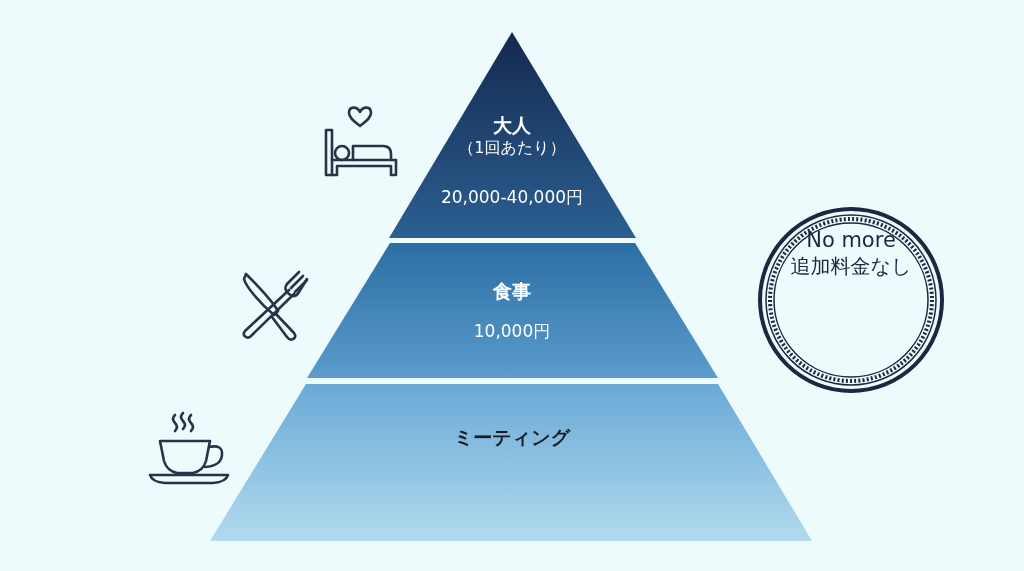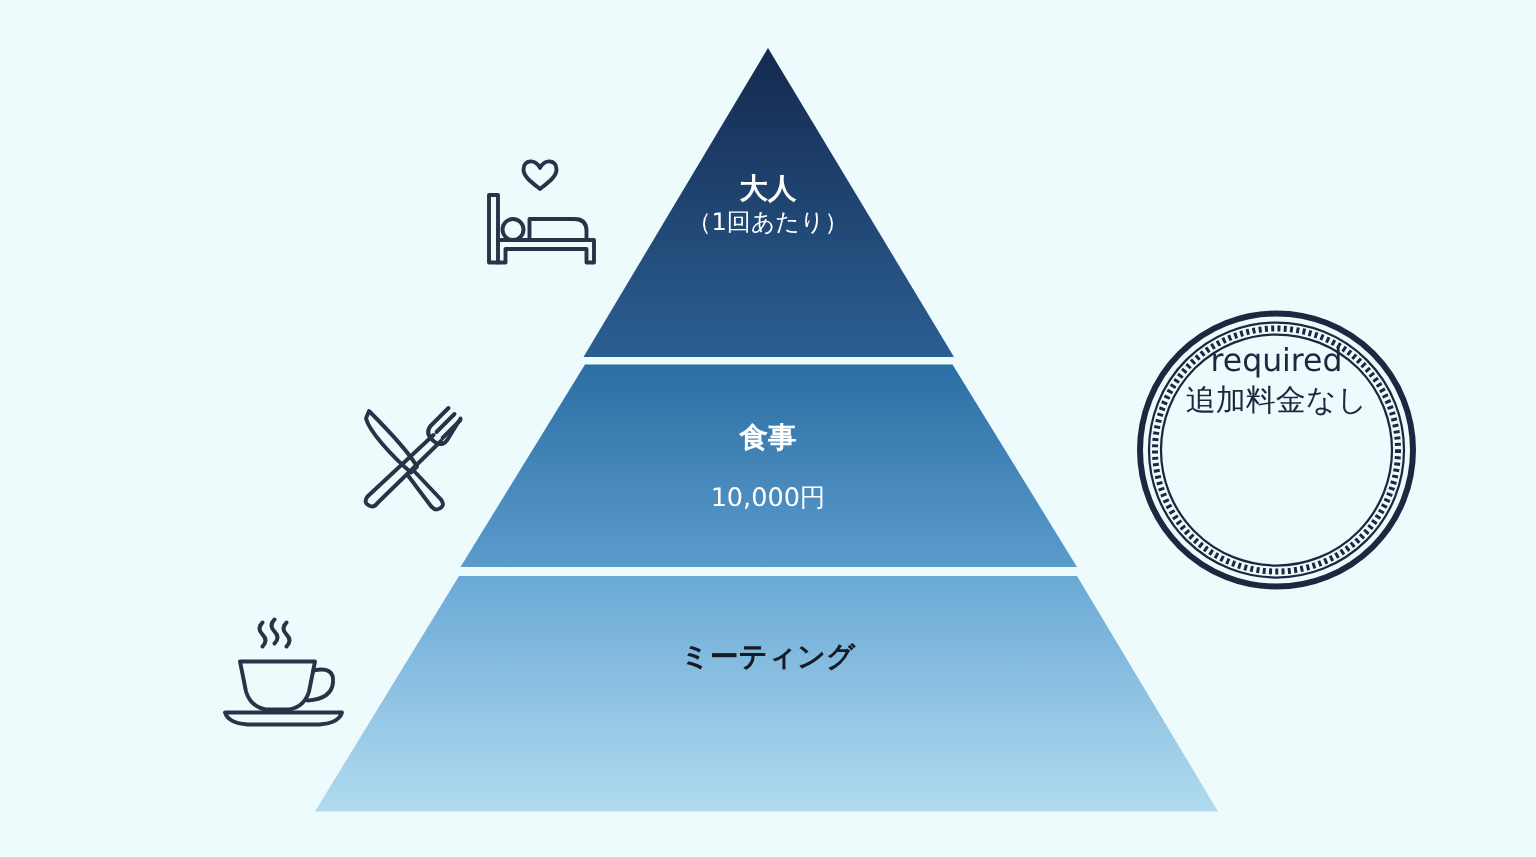--- a/index.html
+++ b/index.html
@@ -64,23 +64,24 @@
     <g fill="none" stroke="#283347" stroke-width="2.6" stroke-linecap="round" stroke-linejoin="round">
       <path d="M175 415 q-4 4 0 8 q4 4 0 8 M183 413 q-4 4 0 8 q4 4 0 8 M191 415 q-4 4 0 8 q4 4 0 8"></path>
       <path d="M160 441 h50 l-4 20 q-3 10-13 12 h-16 q-10-2-13-12 z"></path>
       <path d="M209 447 q14-3 13 8 q-1 11-17 12"></path>
       <path d="M150 475 h78 q-2 7-15 8 h-48 q-13-1-15-8 z"></path>
     </g>
   </svg>
 
   <div class="lbl white t-title" style="left:512px;top:113px;">大人</div>
   <div class="lbl white t-sub" style="left:512px;top:138px;">（1回あたり）</div>
+  <div class="lbl white t-price" style="left:512px;top:186px;">20,000-40,000円</div>
 
   <div class="lbl white t-title" style="left:512px;top:279px;">食事</div>
   <div class="lbl white t-price" style="left:512px;top:320px;">10,000円</div>
 
   <div class="lbl dark t-title" style="left:512px;top:425px;">ミーティング</div>
 
   <div class="stamp-text">
-    <div class="stamp-en">required</div>
+    <div class="stamp-en">No more</div>
     <div class="stamp-jp">追加料金なし</div>
   </div>
 </div>
 
 </body></html>

